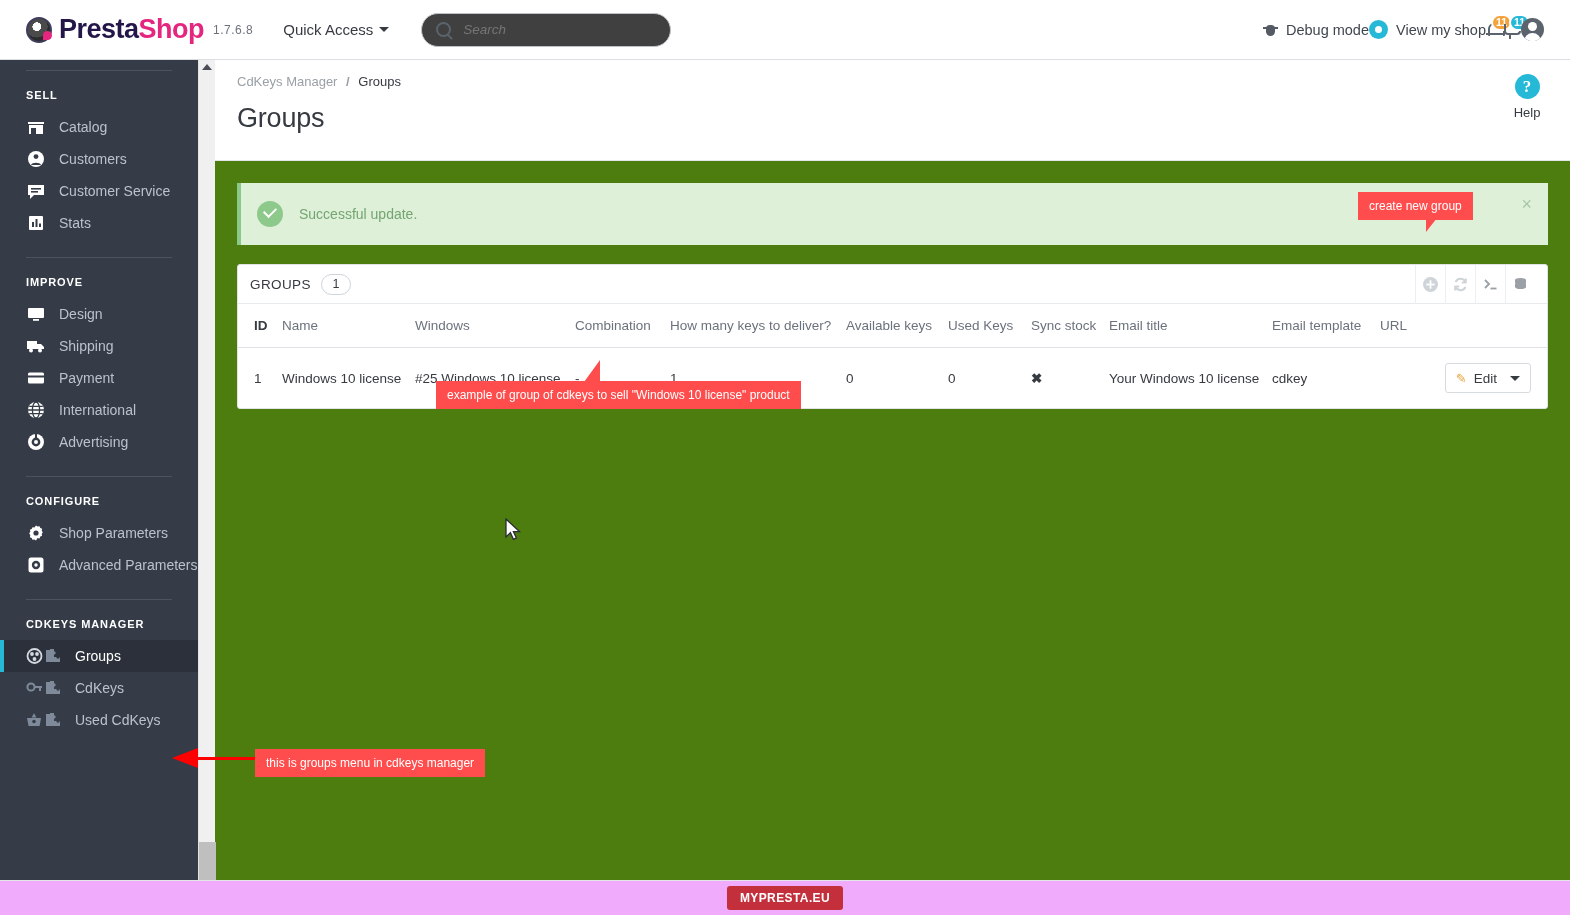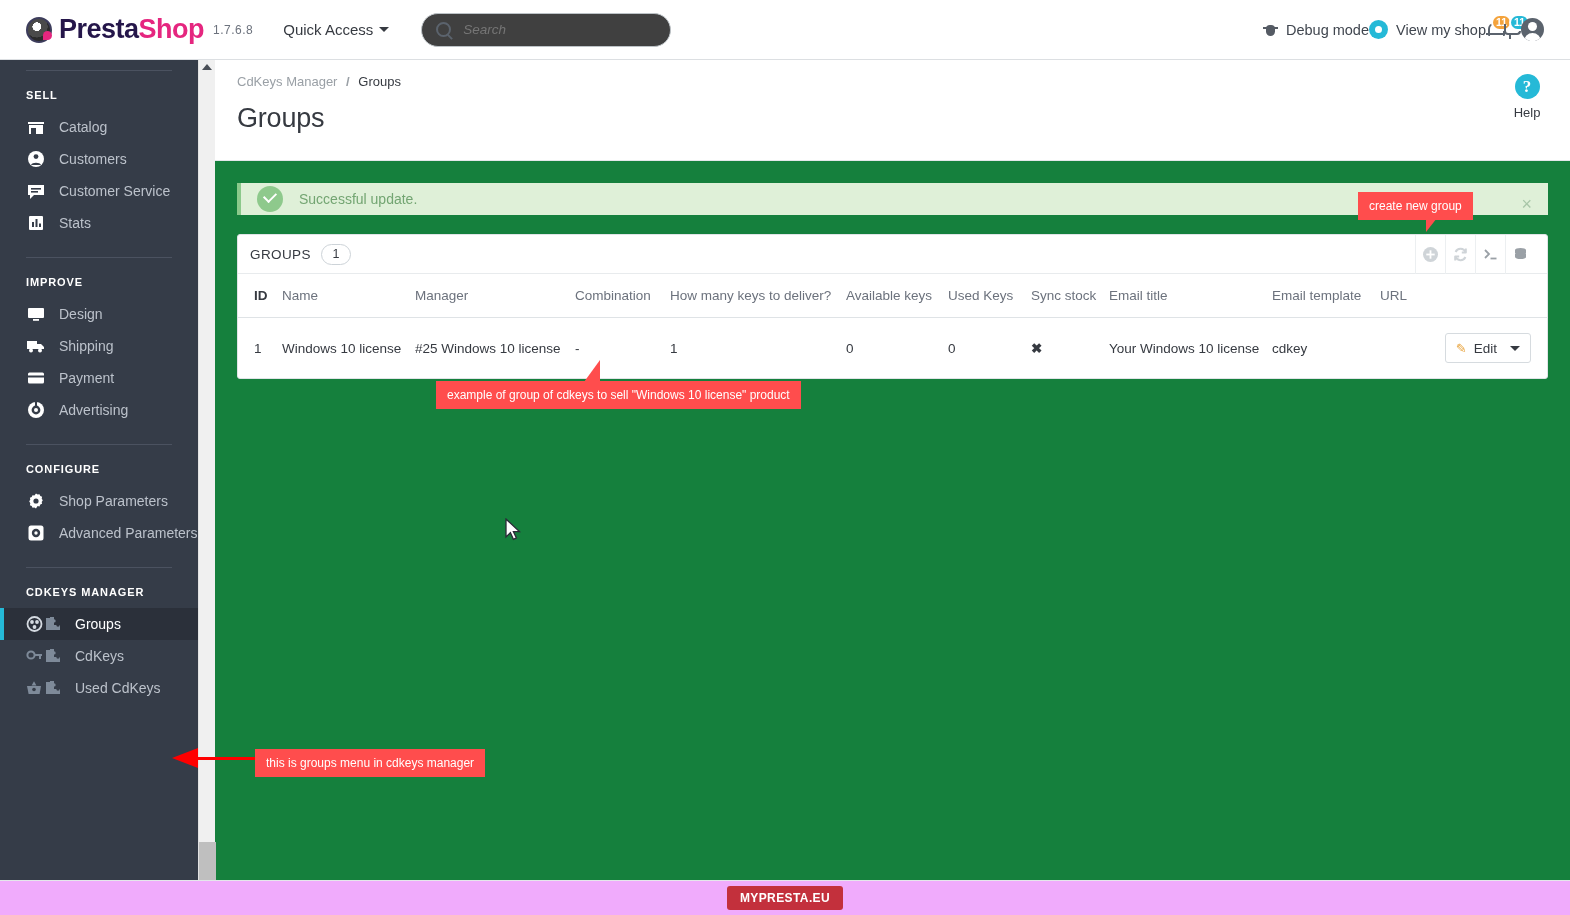--- a/index.html
+++ b/index.html
@@ -105,21 +105,21 @@
     width:0;height:0;margin:4px auto 0 auto;
     border-left:5px solid transparent;border-right:5px solid transparent;border-bottom:6px solid #4a4f57;
   }
   #side-scroll .sb-thumb {
     position:absolute; bottom:0; left:0; width:17px; height:38px; background:#bfbfbf;
   }
 
   
   #main {
     position:absolute; top:60px; left:215px; width:1355px; height:820px;
-    background:#15803d; overflow:hidden;
+    background:#4d7c0f; overflow:hidden;
   }
   .page-head {
     background:#fff; padding:14px 22px 26px 22px; border-bottom:1px solid #e4e7ea;
     position:relative; min-height:90px;
   }
   .breadcrumb { font-size:13px; color:#9aa0a6; }
   .breadcrumb .bc-sep { color:#9aa0a6; margin:0 5px; font-weight:bold;}
   .breadcrumb .bc-cur { color:#363a41; }
   .page-title { font-size:27px; font-weight:normal; color:#363a41; margin-top:14px; letter-spacing:-.2px;}
   .help-btn {
@@ -128,21 +128,21 @@
   .help-circ {
     width:25px;height:25px;border-radius:50%;background:#25b9d7;color:#fff;
     font-size:17px;font-weight:bold;line-height:25px;margin:0 auto;font-family:"Liberation Serif",serif;
   }
   .help-lbl { font-size:13px; color:#363a41; margin-top:6px; }
 
   .content { padding:22px; }
 
   .alert-success {
     background:#dff0d8; border-left:4px solid #8bc98b; color:#73a572;
-    height:32px; display:flex; align-items:center; padding:0 16px; position:relative;
+    height:62px; display:flex; align-items:center; padding:0 16px; position:relative;
     font-size:14px; margin-bottom:19px;
   }
   .alert-check {
     width:26px;height:26px;border-radius:50%;background:#8ec98c;position:relative;margin-right:16px;flex:none;
   }
   .alert-check:after{
     content:"";position:absolute;left:7px;top:6px;width:10px;height:6px;
     border-left:2.5px solid #fff;border-bottom:2.5px solid #fff;transform:rotate(-45deg);
   }
   .alert-close{ position:absolute; right:16px; top:12px; color:#a8c6a8; font-size:18px; cursor:pointer; line-height:1;}
@@ -323,20 +323,30 @@
     <span>Shipping</span>
   </div>
   <div class="side-item">
     <span class="si-ic">
       <svg width="20" height="18" viewBox="0 0 20 18">
           <rect x="2" y="3.5" width="16" height="11" rx="1.5" fill="#fff"></rect>
           <rect x="2" y="6.5" width="16" height="2" fill="#353c48"></rect>
         </svg>
     </span>
     <span>Payment</span>
+  </div>
+  <div class="side-item">
+    <span class="si-ic">
+      <svg width="20" height="18" viewBox="0 0 20 18">
+          <circle cx="10" cy="9" r="8" fill="#fff"></circle>
+          <ellipse cx="10" cy="9" rx="3.6" ry="8" fill="none" stroke="#353c48" stroke-width="1.3"></ellipse>
+          <path d="M2 9h16M3.2 5.4h13.6M3.2 12.6h13.6" stroke="#353c48" stroke-width="1.3"></path>
+        </svg>
+    </span>
+    <span>International</span>
   </div>
   <div class="side-item">
     <span class="si-ic">
       <svg width="20" height="18" viewBox="0 0 20 18">
           <circle cx="10" cy="9" r="8" fill="#fff"></circle>
           <circle cx="10" cy="9" r="4.4" fill="#353c48"></circle>
           <circle cx="10" cy="9" r="2" fill="#fff"></circle>
           <rect x="9" y="0.5" width="2" height="5" fill="#353c48"></rect>
         </svg>
     </span>
@@ -466,21 +476,21 @@
               </svg>
           </div>
         </div>
       </div>
 
       <table class="grid">
         <thead>
           <tr>
             <th class="id-col" style="padding-left:16px;width:38px">ID</th>
             <th style="width:133px">Name</th>
-            <th style="width:160px">Manager</th>
+            <th style="width:160px">Windows</th>
             <th style="width:95px">Combination</th>
             <th style="width:176px">How many keys to deliver?</th>
             <th style="width:102px">Available keys</th>
             <th style="width:83px">Used Keys</th>
             <th style="width:78px">Sync stock</th>
             <th style="width:163px">Email title</th>
             <th style="width:108px">Email template</th>
             <th style="width:60px">URL</th>
             <th></th>
           </tr>

